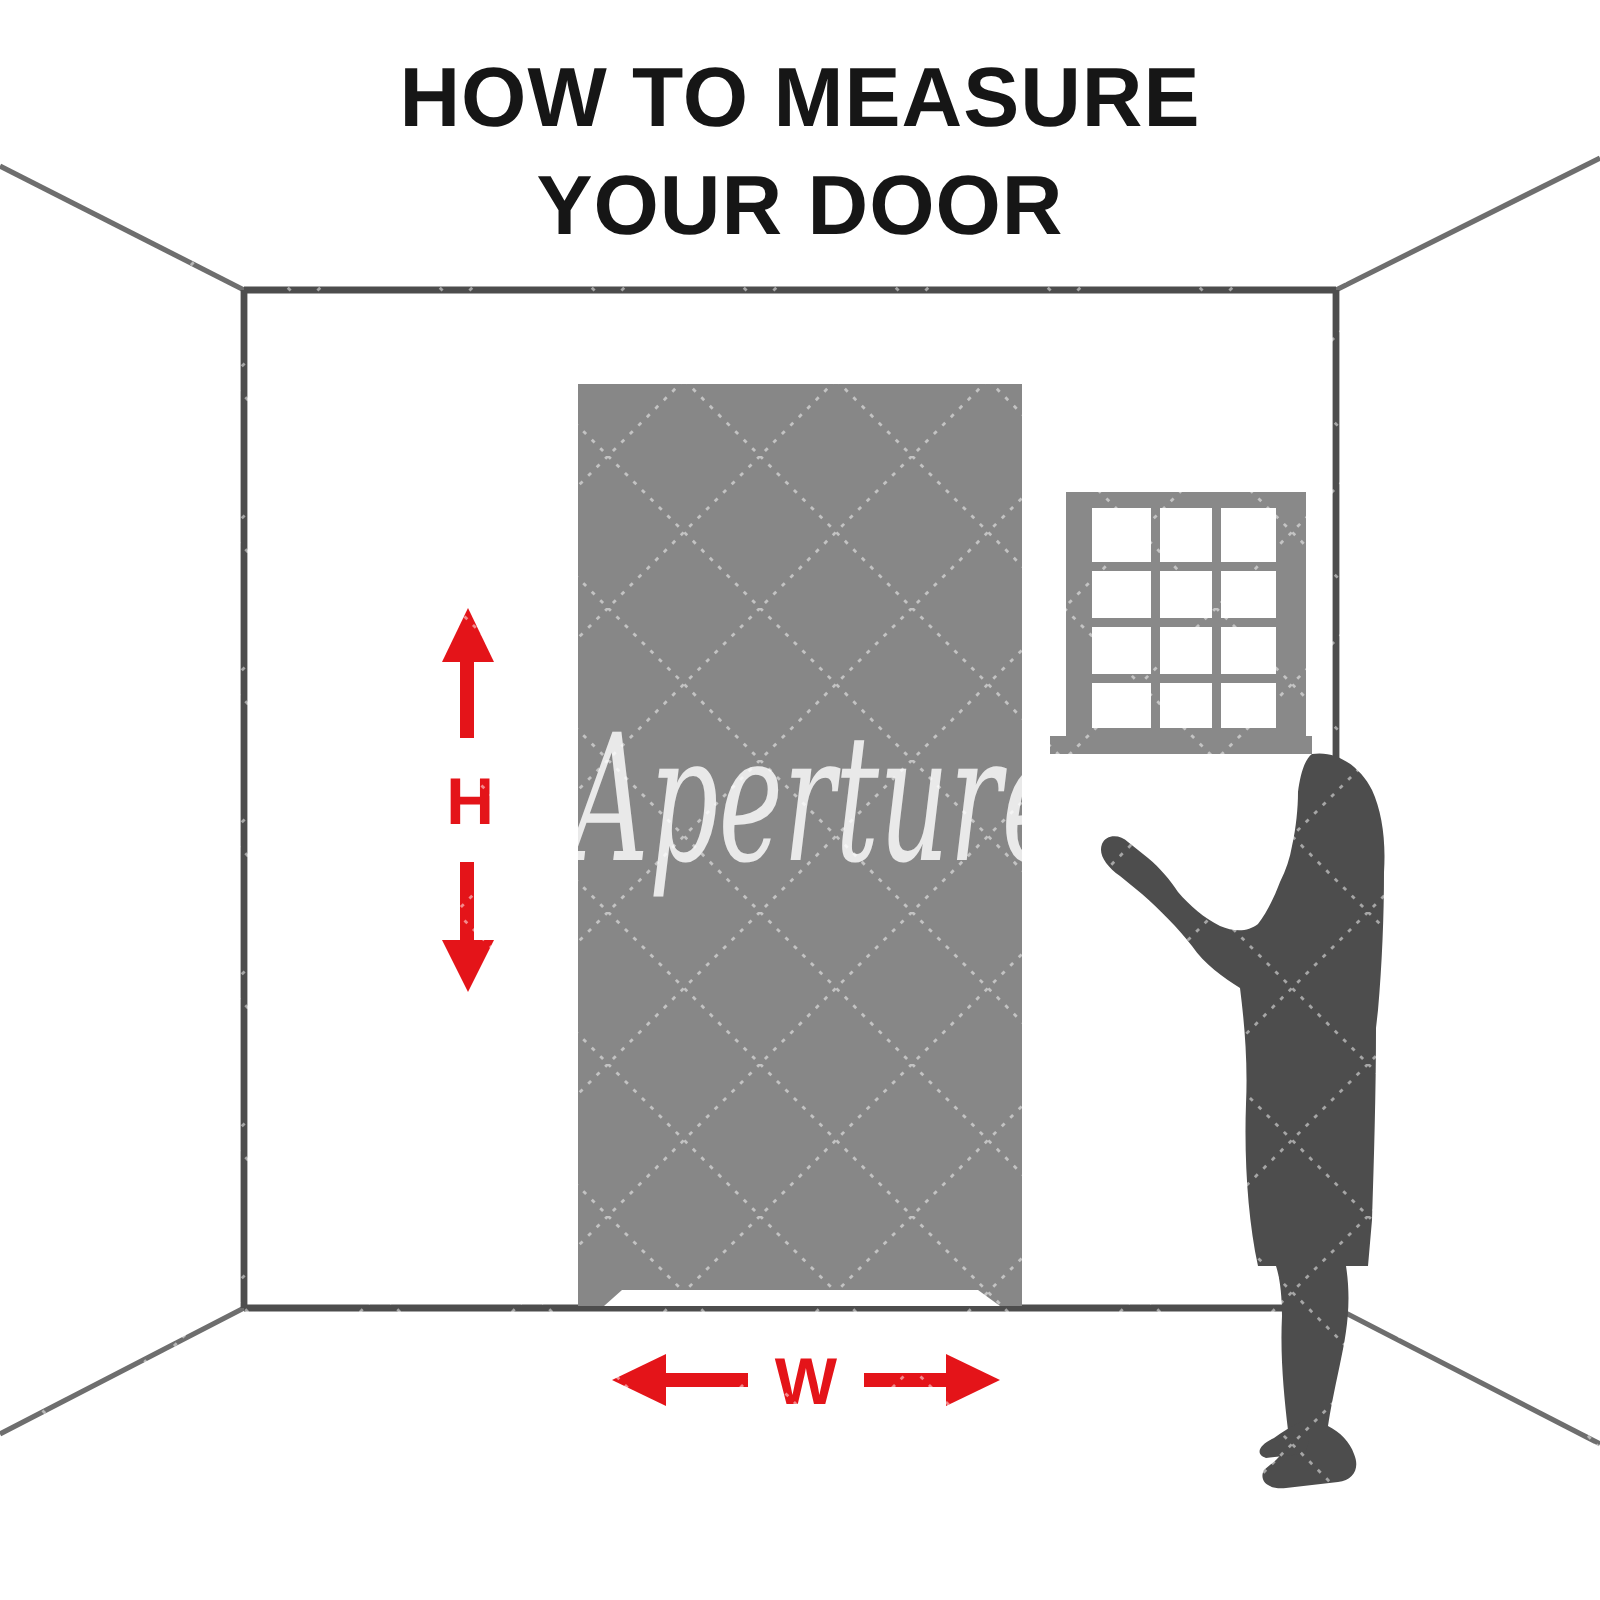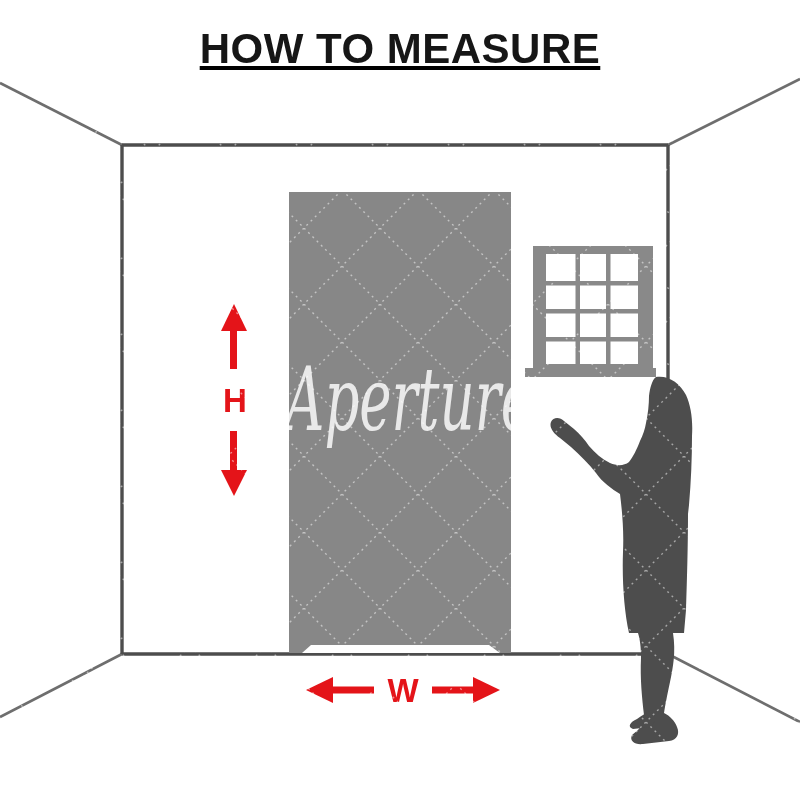--- a/index.html
+++ b/index.html
@@ -1,20 +1,20 @@
 <!DOCTYPE html>
 <html><head>
 <meta charset="utf-8">
 <style>
   html,body{margin:0;padding:0;}
   body{
     width:800px;height:800px;position:relative;background:#ffffff;
     font-family:"Liberation Sans", sans-serif;overflow:hidden;
   }
-  .title-block{position:absolute;top:0;left:0;width:800px;text-align:center;text-decoration:underline;}
+  .title-block{position:absolute;top:0;left:0;width:800px;text-align:center;}
   .title-line{
     width:100%;font-weight:bold;color:#161616;font-size:42px;
     letter-spacing:0.5px;line-height:54px;
   }
   .title-line.first{margin-top:22px;}
   #scene{position:absolute;top:0;left:0;}
   .wall-line{stroke:#4d4d4d;stroke-width:3.4;fill:none;}
   .corner-line{stroke:#6e6e6e;stroke-width:2.6;fill:none;}
   .door-fill{fill:#878787;}
   .window-gray{fill:#898989;}
@@ -29,20 +29,21 @@
   .watermark{
     font-family:"DejaVu Serif", serif;font-style:italic;
     font-size:88px;fill:#ffffff;opacity:0.82;
   }
 </style>
 </head>
 <body>
 
 <div class="title-block">
   <div class="title-line first">HOW TO MEASURE</div>
+  <div class="title-line">YOUR DOOR</div>
 </div>
 
 <svg id="scene" width="800" height="800" viewBox="0 0 800 800">
 
   <defs>
     <pattern id="diamondPattern" width="76" height="76" patternUnits="userSpaceOnUse">
       <path d="M0 0 L76 76 M76 0 L0 76" stroke="#ffffff" stroke-opacity="0.5" stroke-width="1.4" stroke-dasharray="2 4" fill="none"></path>
     </pattern>
   </defs>
 

